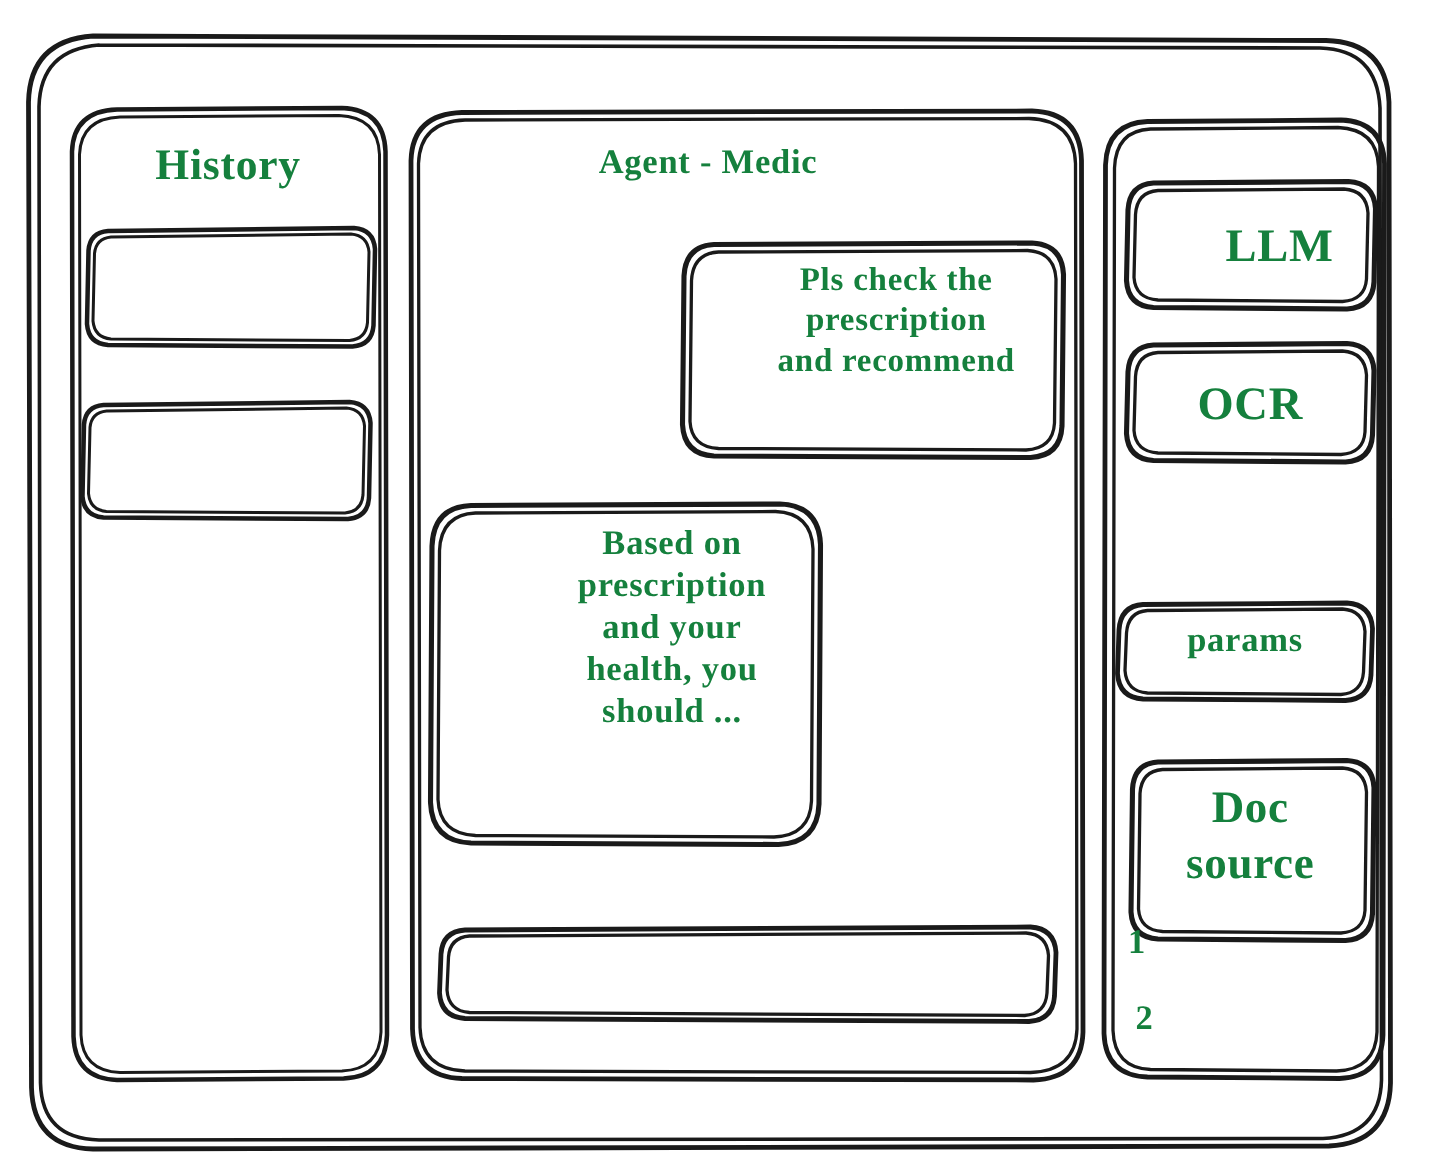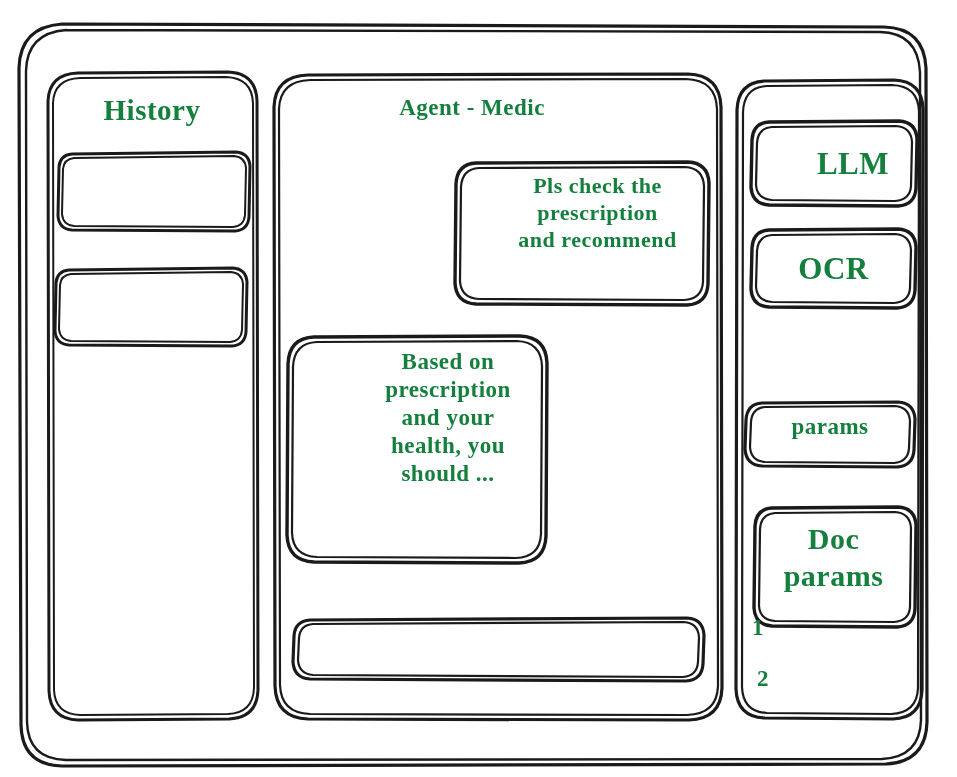--- a/index.html
+++ b/index.html
@@ -184,18 +184,18 @@
   <div class="txt" id="tool-llm-label">LLM</div>
 
   <div class="hit" id="tool-ocr-hit"></div>
   <div class="txt" id="tool-ocr-label">OCR</div>
 
   <div class="hit" id="tool-params-hit"></div>
   <div class="txt" id="tool-params-label">params</div>
 
   <div class="hit" id="tool-docsource-hit"></div>
   <div class="txt" id="tool-docsource-label">Doc
-params</div>
+source</div>
 
   <div class="txt" id="doc-ref-1">1</div>
   <div class="txt" id="doc-ref-2">2</div>
 
 </div>
 
 </body></html>

